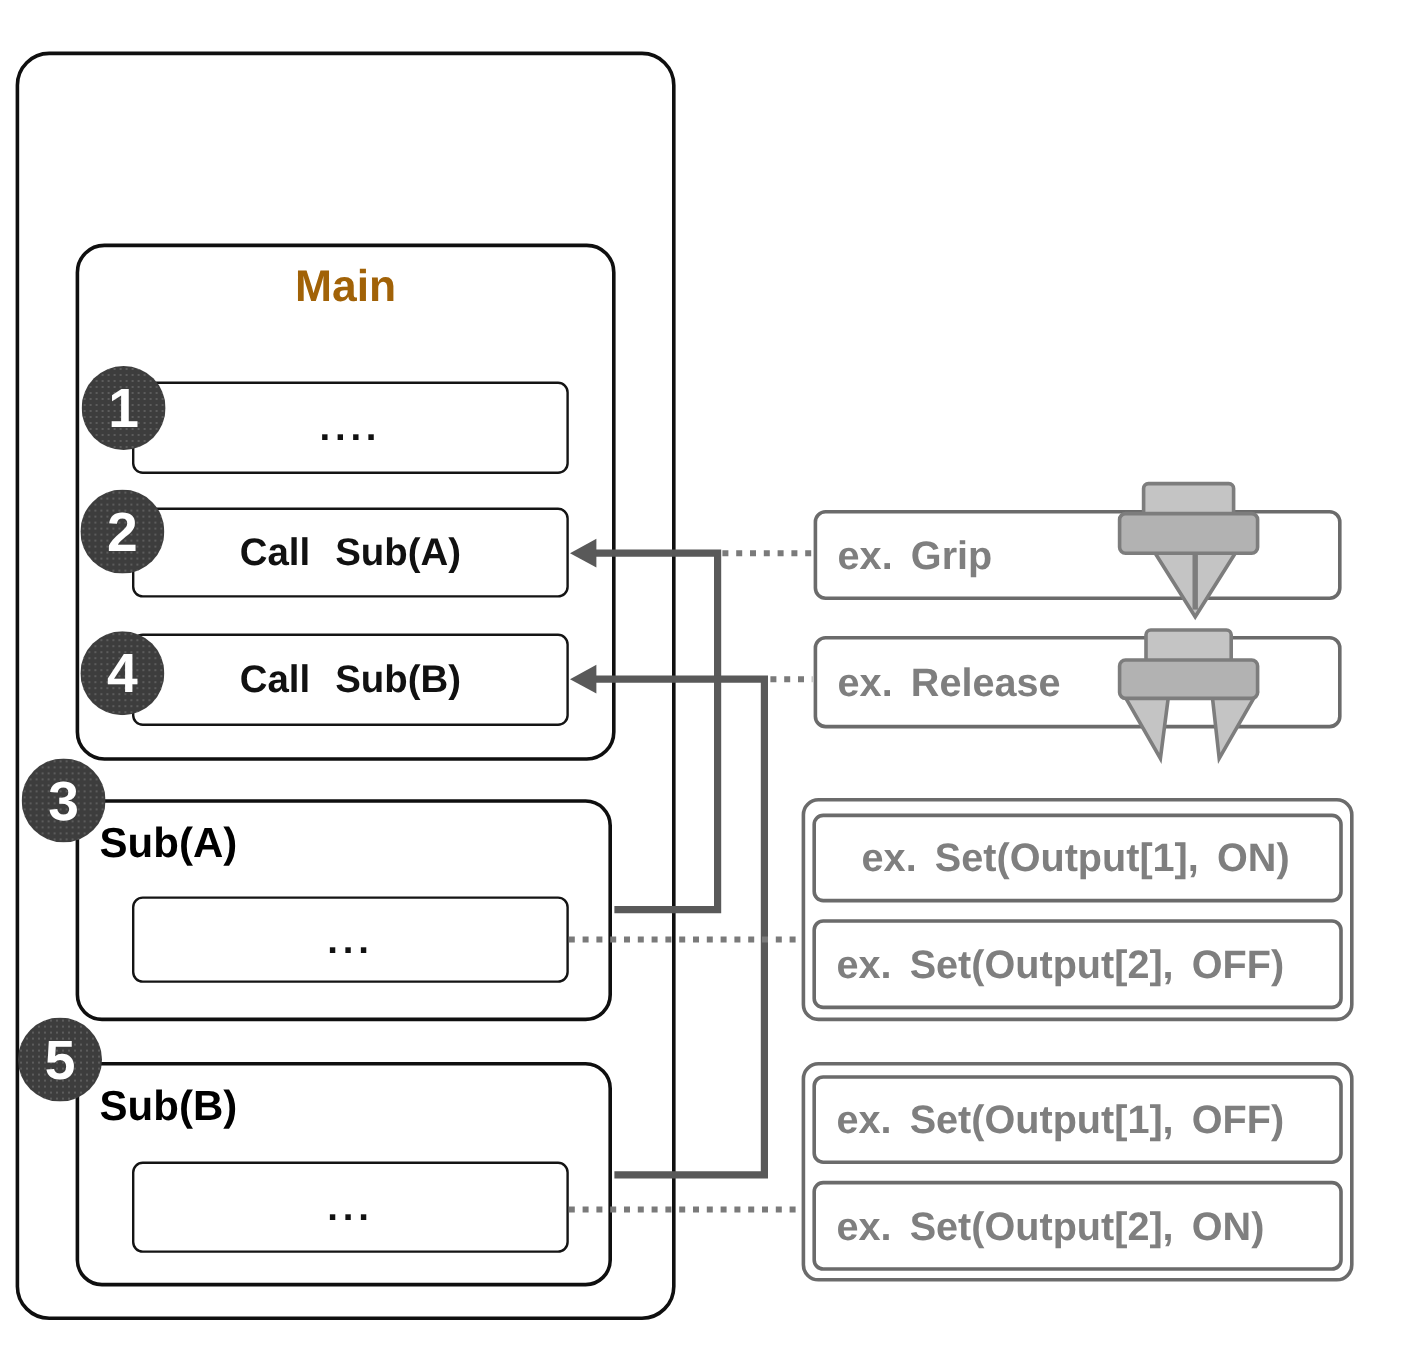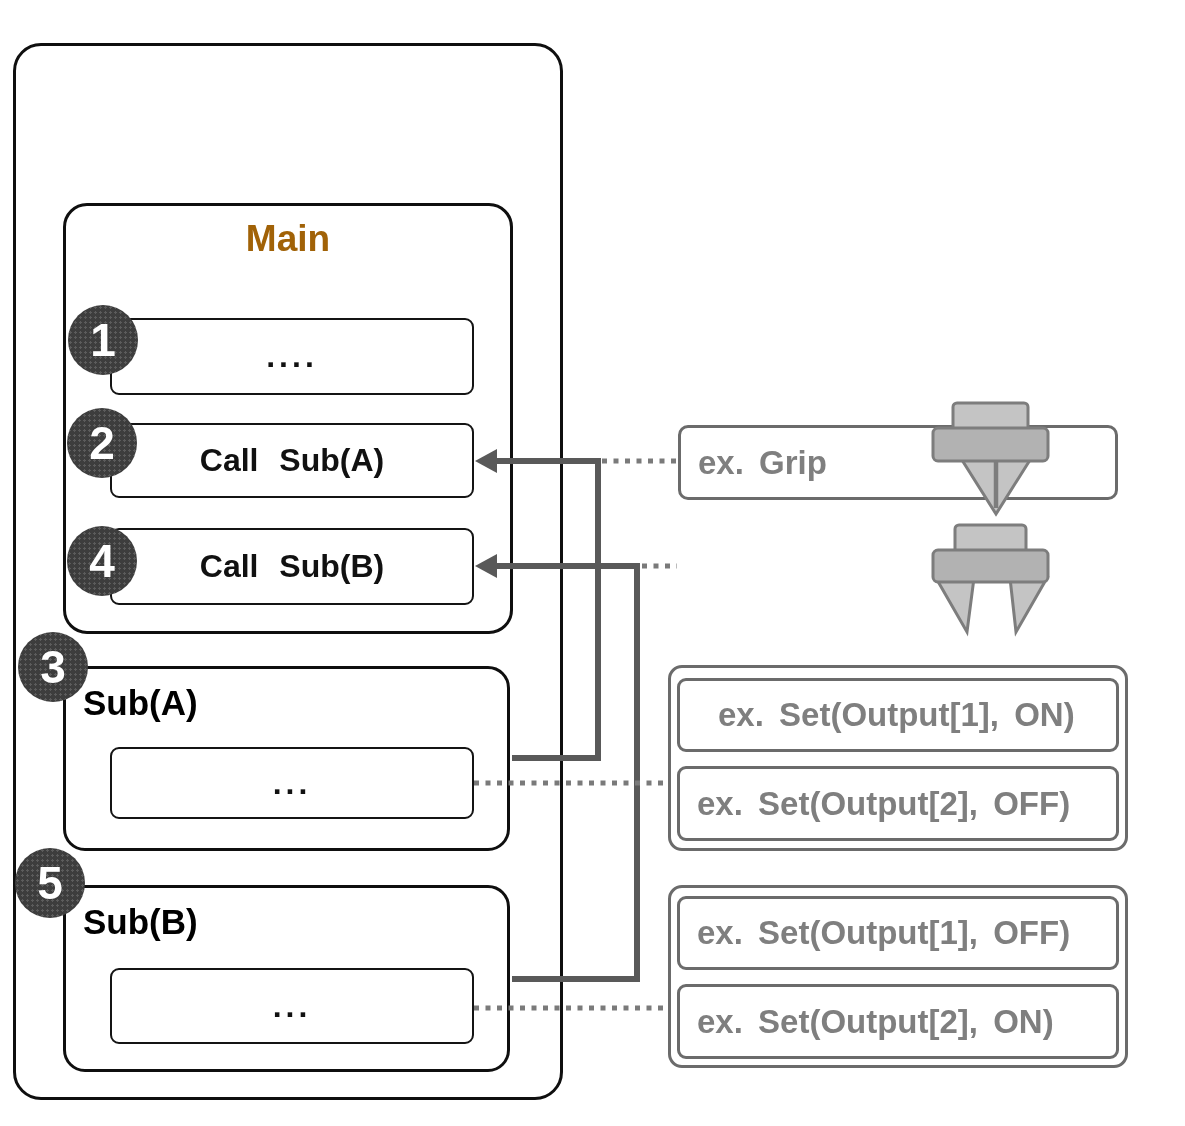--- a/index.html
+++ b/index.html
@@ -98,20 +98,23 @@
   <div class="box black-box sub-box sub-b">
     <div class="sub-title">Sub(B)</div>
   </div>
   <div class="box thin-black-box sub-inner sub-inner-b">
     <span class="dots">...</span>
   </div>
 
   <div class="box gray-box ex-box ex-grip">
     <span>ex. Grip</span>
   </div>
+  <div class="box gray-box ex-box ex-release">
+    <span>ex. Release</span>
+  </div>
 
   <div class="box gray-box ex-group ex-group-a"></div>
   <div class="box gray-box ex-box ex-item ex-a1">
     <span>ex. Set(Output[1], ON)</span>
   </div>
   <div class="box gray-box ex-box ex-item ex-a2">
     <span>ex. Set(Output[2], OFF)</span>
   </div>
 
   <div class="box gray-box ex-group ex-group-b"></div>

